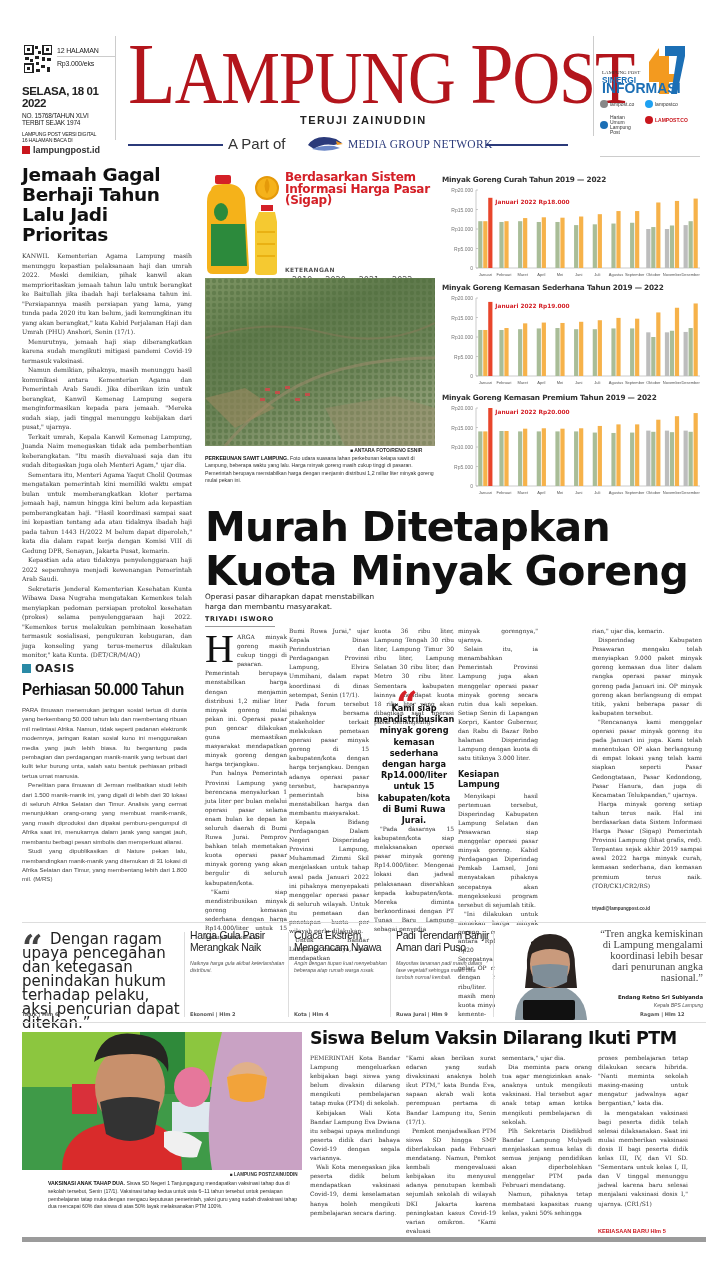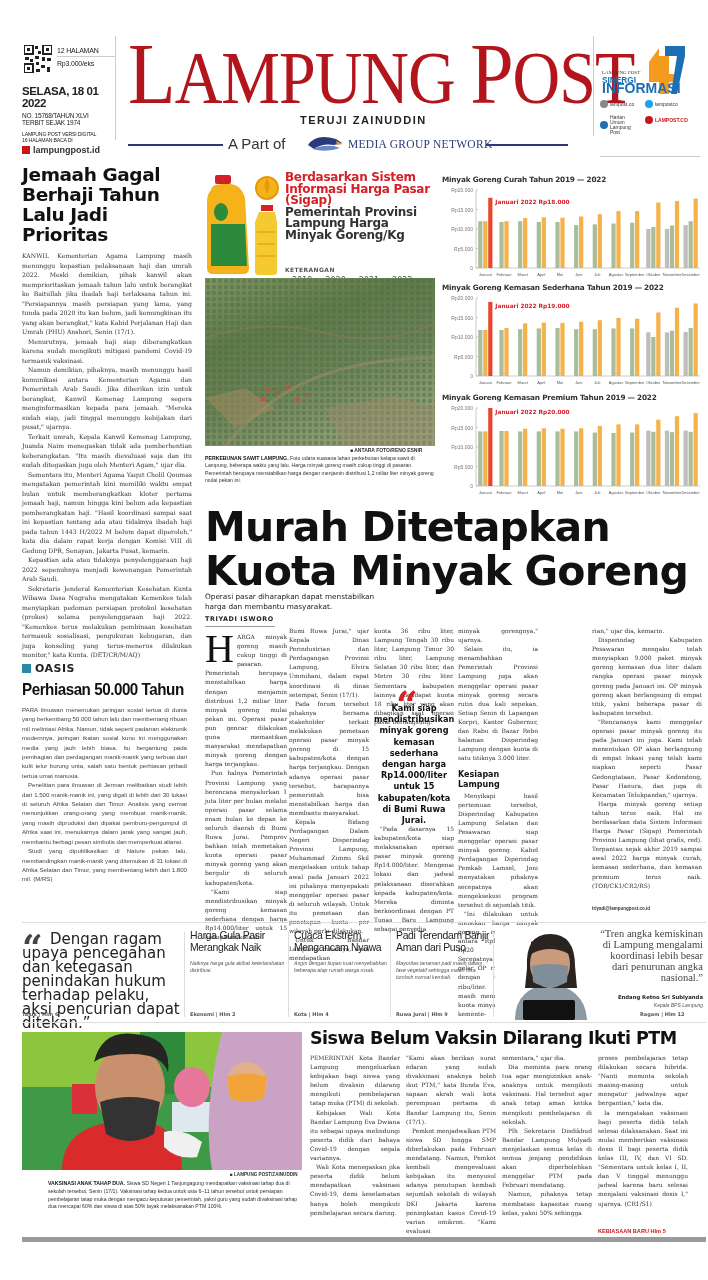--- a/index.html
+++ b/index.html
@@ -207,21 +207,20 @@
     <ellipse cx="16" cy="40" rx="7" ry="9" fill="#2c8a3c"></ellipse>
     <circle cx="62" cy="16" r="11" fill="#f5b21a" stroke="#e59a0a" stroke-width="2"></circle>
     <path d="M62 6 Q67 14 62 22 Q57 14 62 6Z" fill="#e59a0a"></path>
     <rect x="56" y="33" width="12" height="6" fill="#d42027"></rect>
     <path d="M54 40 L70 40 L72 50 L72 100 Q72 103 68 103 L54 103 Q50 103 50 100 L50 50Z" fill="#f5c931"></path>
     <path d="M52 60 L70 60 M52 72 L70 72 M52 84 L70 84" stroke="#e5a90a" stroke-width="1.5"></path>
   </svg>
 </div>
 <div id="info-head" class="abs">
   <div class="red">Berdasarkan Sistem Informasi Harga Pasar (Sigap)</div>
-  <div class="blk">Pemerintah Provinsi Lampung Harga Minyak Goreng/Kg</div>
 </div>
 <div id="legend" class="abs">
   <div class="lg-title">KETERANGAN</div>
   <div class="lg-items">
     <span><span class="sw" style="background:#bdbdbd"></span><span>2019</span></span>
     <span><span class="sw" style="background:#a9bd98"></span><span>2020</span></span>
     <span><span class="sw" style="background:#f6b24a"></span><span>2021</span></span>
     <span><span class="sw" style="background:#e8452b"></span><span>2022</span></span>
   </div>
 </div>

